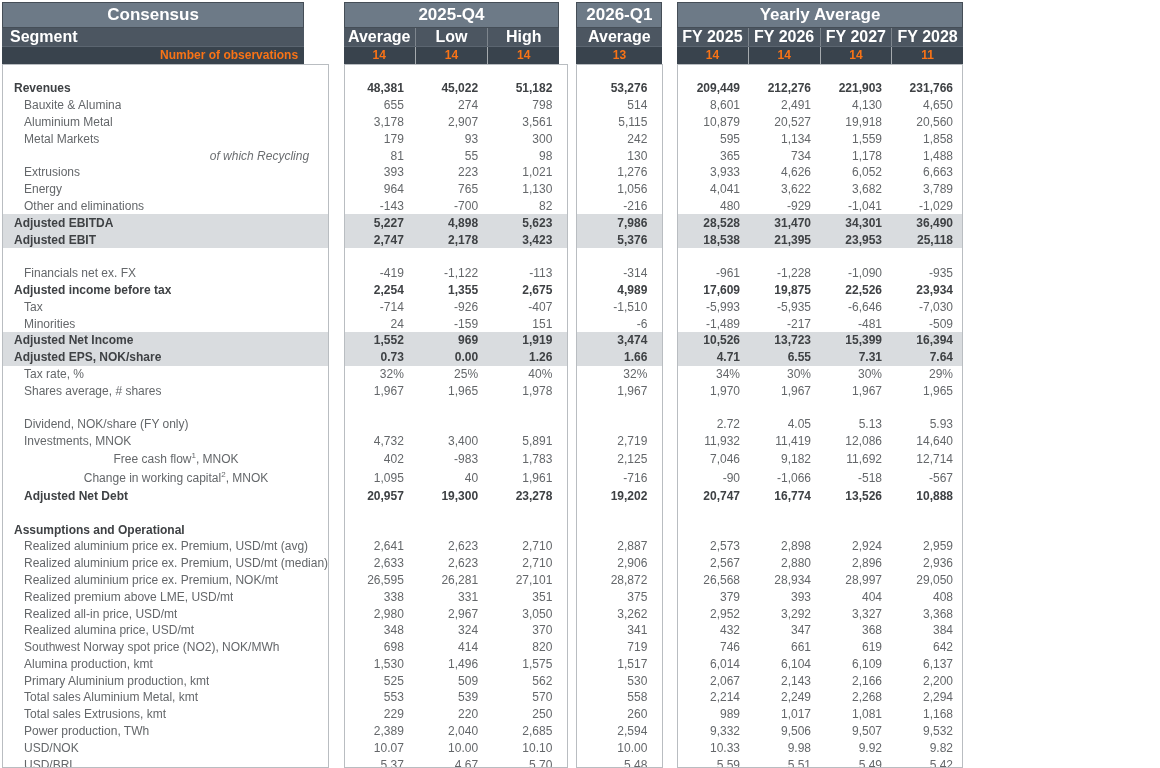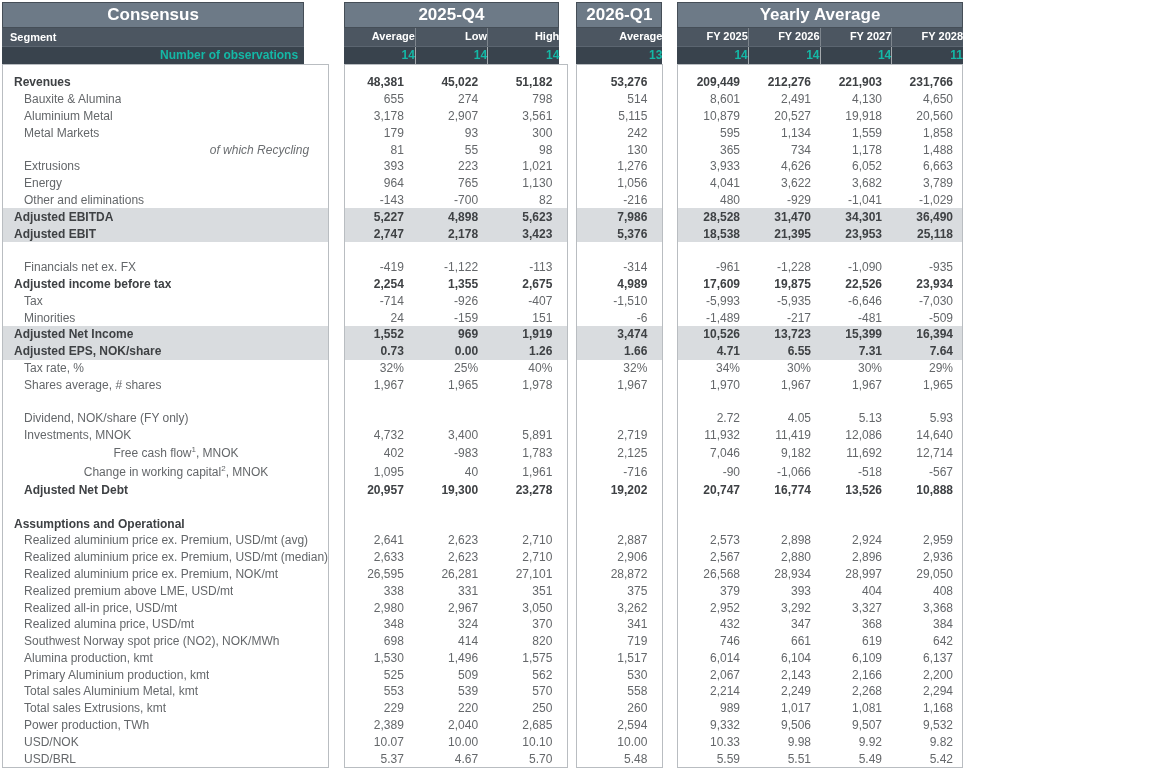--- a/index.html
+++ b/index.html
@@ -8,33 +8,33 @@
   .sheet { display:flex; width:963px; height:768px; padding:2px 0 0 2px; }
   .panel { display:flex; flex-direction:column; height:766px; }
   .panel-labels { width:369px; }
   .panel-q4     { width:279px; }
   .panel-q1     { width:108px; }
   .panel-yearly { width:355px; }
   .gap1 { width:18px; } .gap2 { width:10px; } .gap3 { width:17px; }
 
   .title { height:26px; line-height:24px; background:#6d7a87; border:1px solid #454e57;
            color:#fff; font-weight:bold; font-size:17px; text-align:center; white-space:nowrap; }
-  .hrow2 { height:18px; background:#4c5661; display:flex; color:#fff; font-weight:bold; font-size:11px; }
-  .hrow3 { height:18px; background:#39434d; display:flex; color:#14b8a6; font-weight:bold; font-size:12px;
+  .hrow2 { height:18px; background:#4c5661; display:flex; color:#fff; font-weight:bold; font-size:16px; }
+  .hrow3 { height:18px; background:#39434d; display:flex; color:#f97316; font-weight:bold; font-size:12px;
            border-top:1px solid #5b6570; }
   .panel-labels .title, .panel-labels .hrow2, .panel-labels .hrow3 { margin-right:25px; }
   .panel-q4 .title, .panel-q4 .hrow2, .panel-q4 .hrow3 { margin-right:9px; }
   .panel-q1 .title, .panel-q1 .hrow2, .panel-q1 .hrow3 { margin-right:1px; }
-  .hcell,.ocell { flex:1; text-align:right; line-height:17px; }
+  .hcell,.ocell { flex:1; text-align:center; line-height:17px; }
   .hcell + .hcell { border-left:1px solid rgba(255,255,255,.28); }
   .ocell + .ocell { border-left:1px solid rgba(255,255,255,.55); }
   .seg  { line-height:18px; padding-left:8px; }
   .nobs { width:100%; line-height:17px; text-align:right; padding-right:6px; }
 
-  .tbody { flex:1; background:#fff; border:1px solid #b9bdc1; padding-top:9px; overflow:hidden; }
+  .tbody { flex:1; background:#fff; border:1px solid #b9bdc1; padding-top:15px; overflow:hidden; }
   .row { display:flex; align-items:center; height:16.8px; font-size:12px; color:#64676a; }
   .row.tall { height:19px;justify-content:center; }
   .row.b { font-weight:bold; color:#3e4144; }
   .row.hl { background:#d9dcdf; }
   .label { white-space:nowrap; overflow:hidden; }
   .l0 { padding-left:11px; }
   .l1 { padding-left:21px; }
   .ital { flex:1; text-align:right; padding-right:19px; font-style:italic; color:#6b6e71; }
   sup { font-size:8px; line-height:0; }
   .num { flex:1; text-align:right; white-space:nowrap; }

